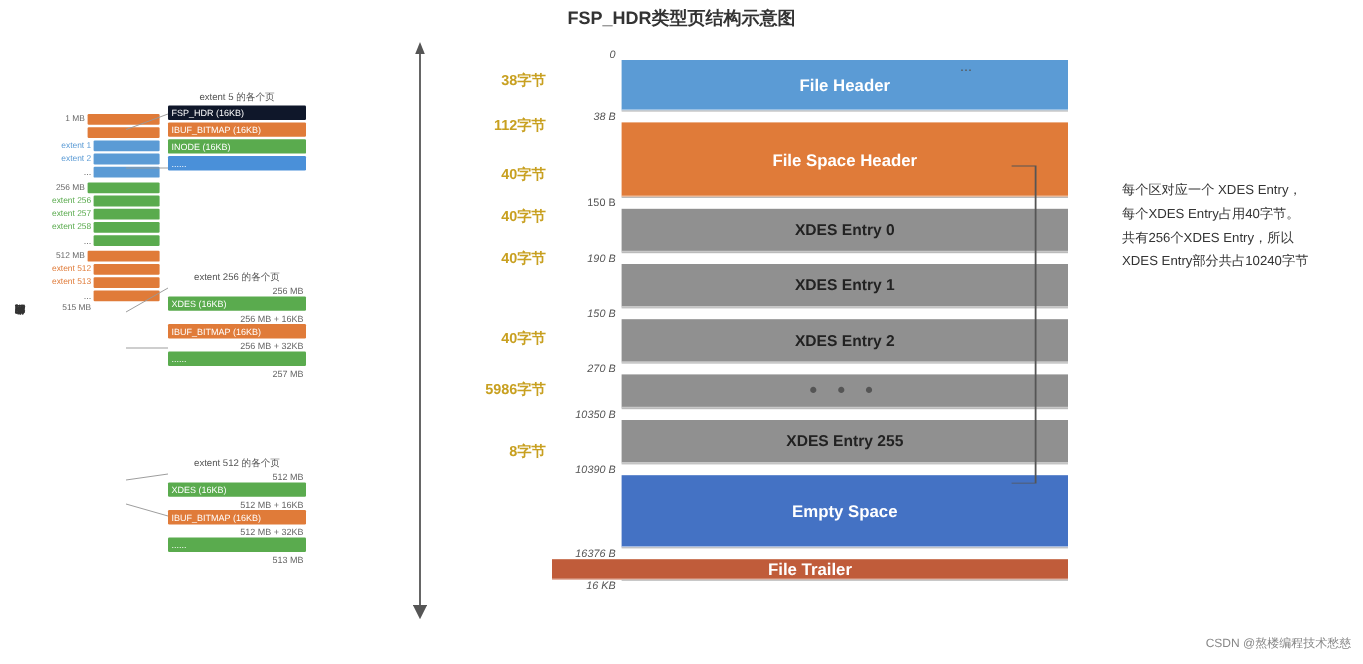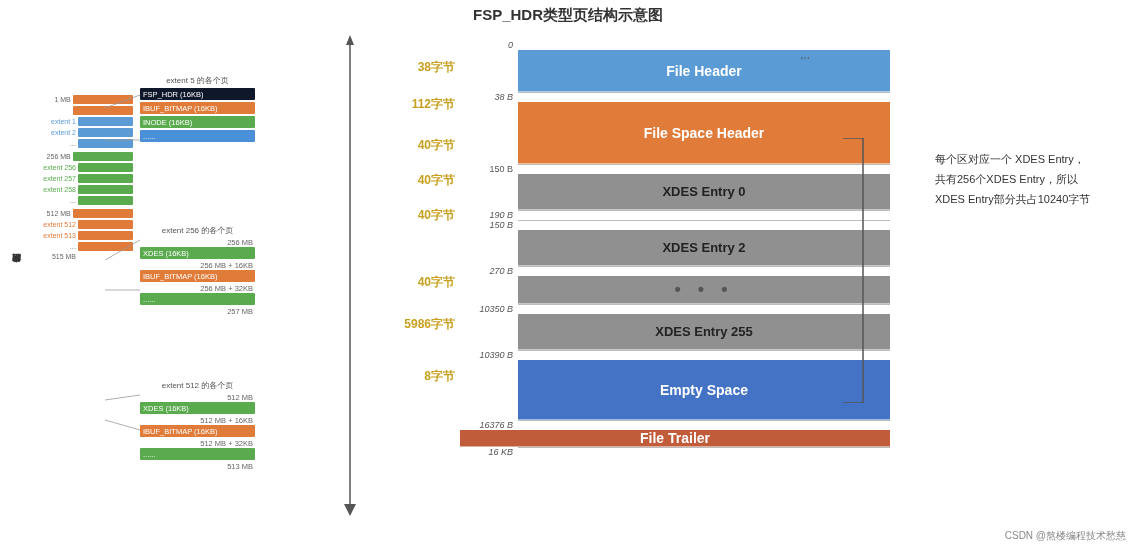--- a/index.html
+++ b/index.html
@@ -379,20 +379,26 @@
       <div class="ps-block b-gray" style="height:36px;font-size:13px;color:#222;">
         <span>XDES Entry 0</span>
       </div>
     </div>
 
     <div style="display:flex;">
       <div style="width:58px;font-size:9px;color:#555;font-style:italic;text-align:right;padding-right:5px;display:flex;align-items:center;justify-content:flex-end;">190 B</div>
       <div style="flex:1;border-top:1px solid #bbb;"></div>
     </div>
 
+    <div style="display:flex;">
+      <div style="width:58px;"></div>
+      <div class="ps-block b-gray" style="height:36px;font-size:13px;color:#222;">
+        <span>XDES Entry 1</span>
+      </div>
+    </div>
 
     <div style="display:flex;">
       <div style="width:58px;font-size:9px;color:#555;font-style:italic;text-align:right;padding-right:5px;display:flex;align-items:center;justify-content:flex-end;">150 B</div>
       <div style="flex:1;border-top:1px solid #bbb;"></div>
     </div>
 
     <div style="display:flex;">
       <div style="width:58px;"></div>
       <div class="ps-block b-gray" style="height:36px;font-size:13px;color:#222;">
         <span>XDES Entry 2</span>
@@ -451,19 +457,20 @@
     </div>
 
     <svg style="position:absolute;left:378px;top:108px;width:30px;height:265px;pointer-events:none;">
       <path d="M 5,0 L 25,0 L 25,265 L 5,265" fill="none" stroke="#555" stroke-width="1.5"></path>
     </svg>
 
   </div>
 
   <div class="annotation-text">
     <div>每个区对应一个 XDES Entry，</div>
+    <div>每个XDES Entry占用40字节。</div>
     <div>共有256个XDES Entry，所以</div>
     <div>XDES Entry部分共占10240字节</div>
   </div>
 
   <div class="csdn-watermark">CSDN @熬楼编程技术愁慈</div>
 
 </div>
 
 </body></html>

